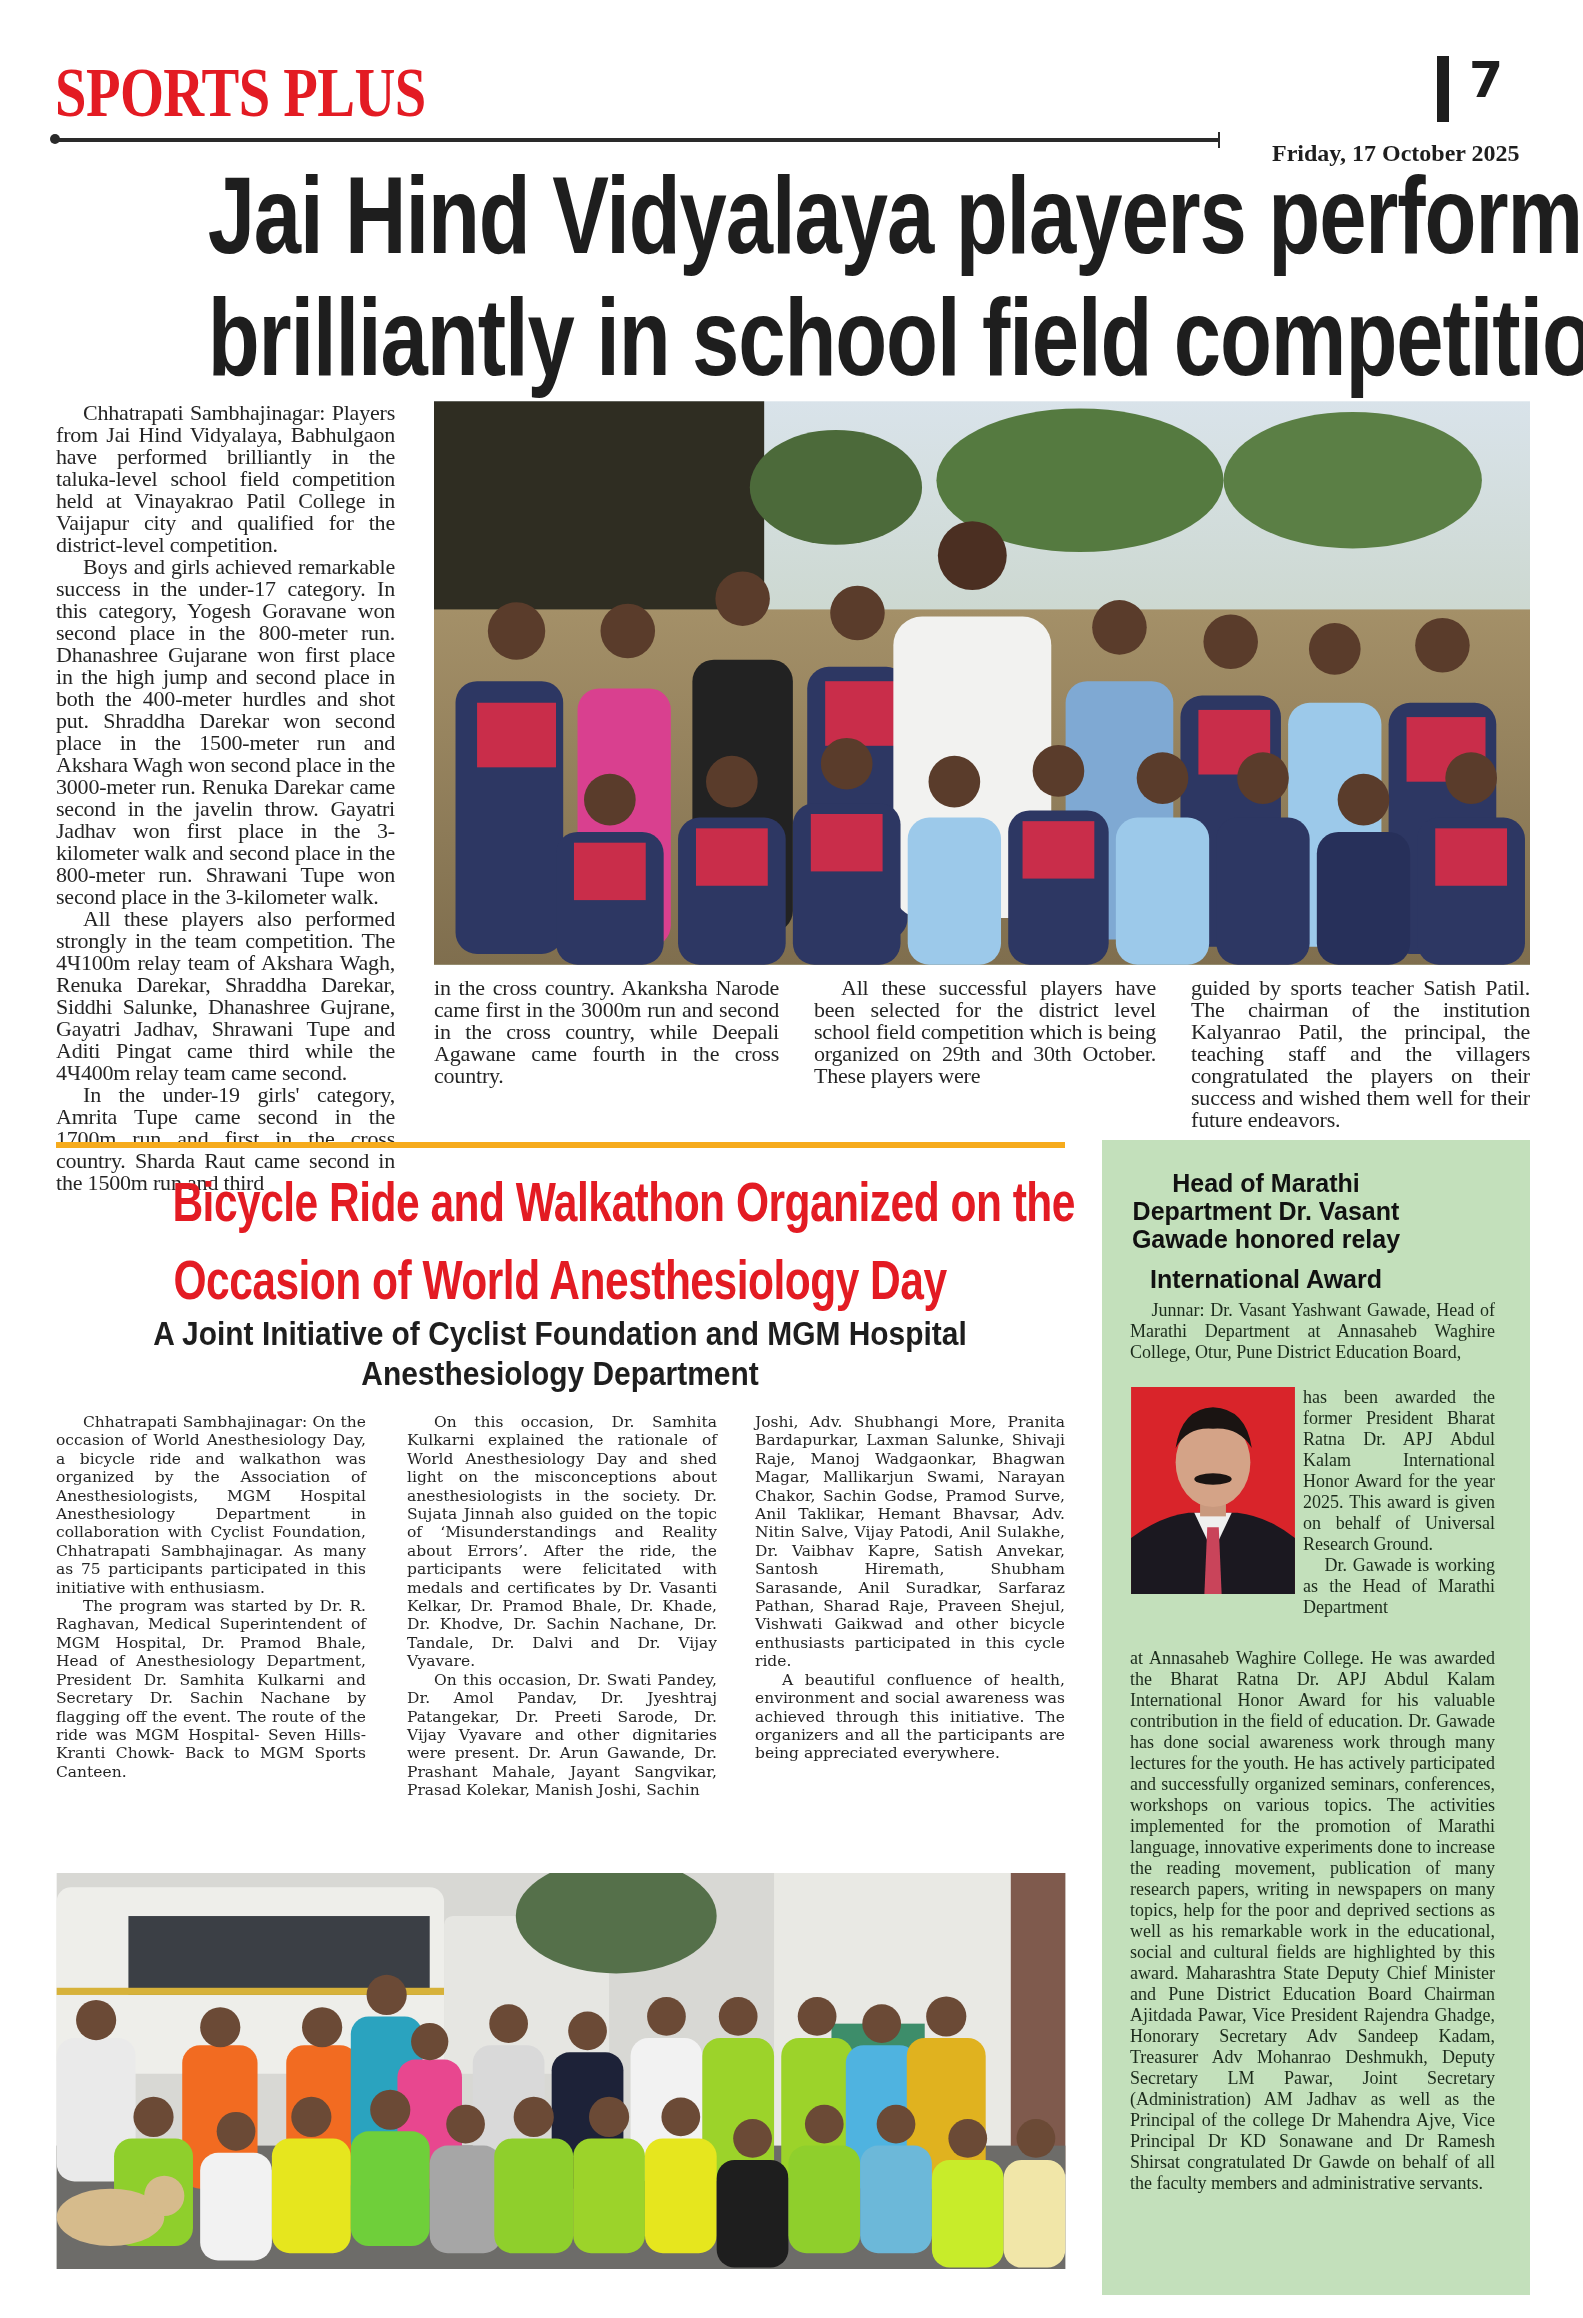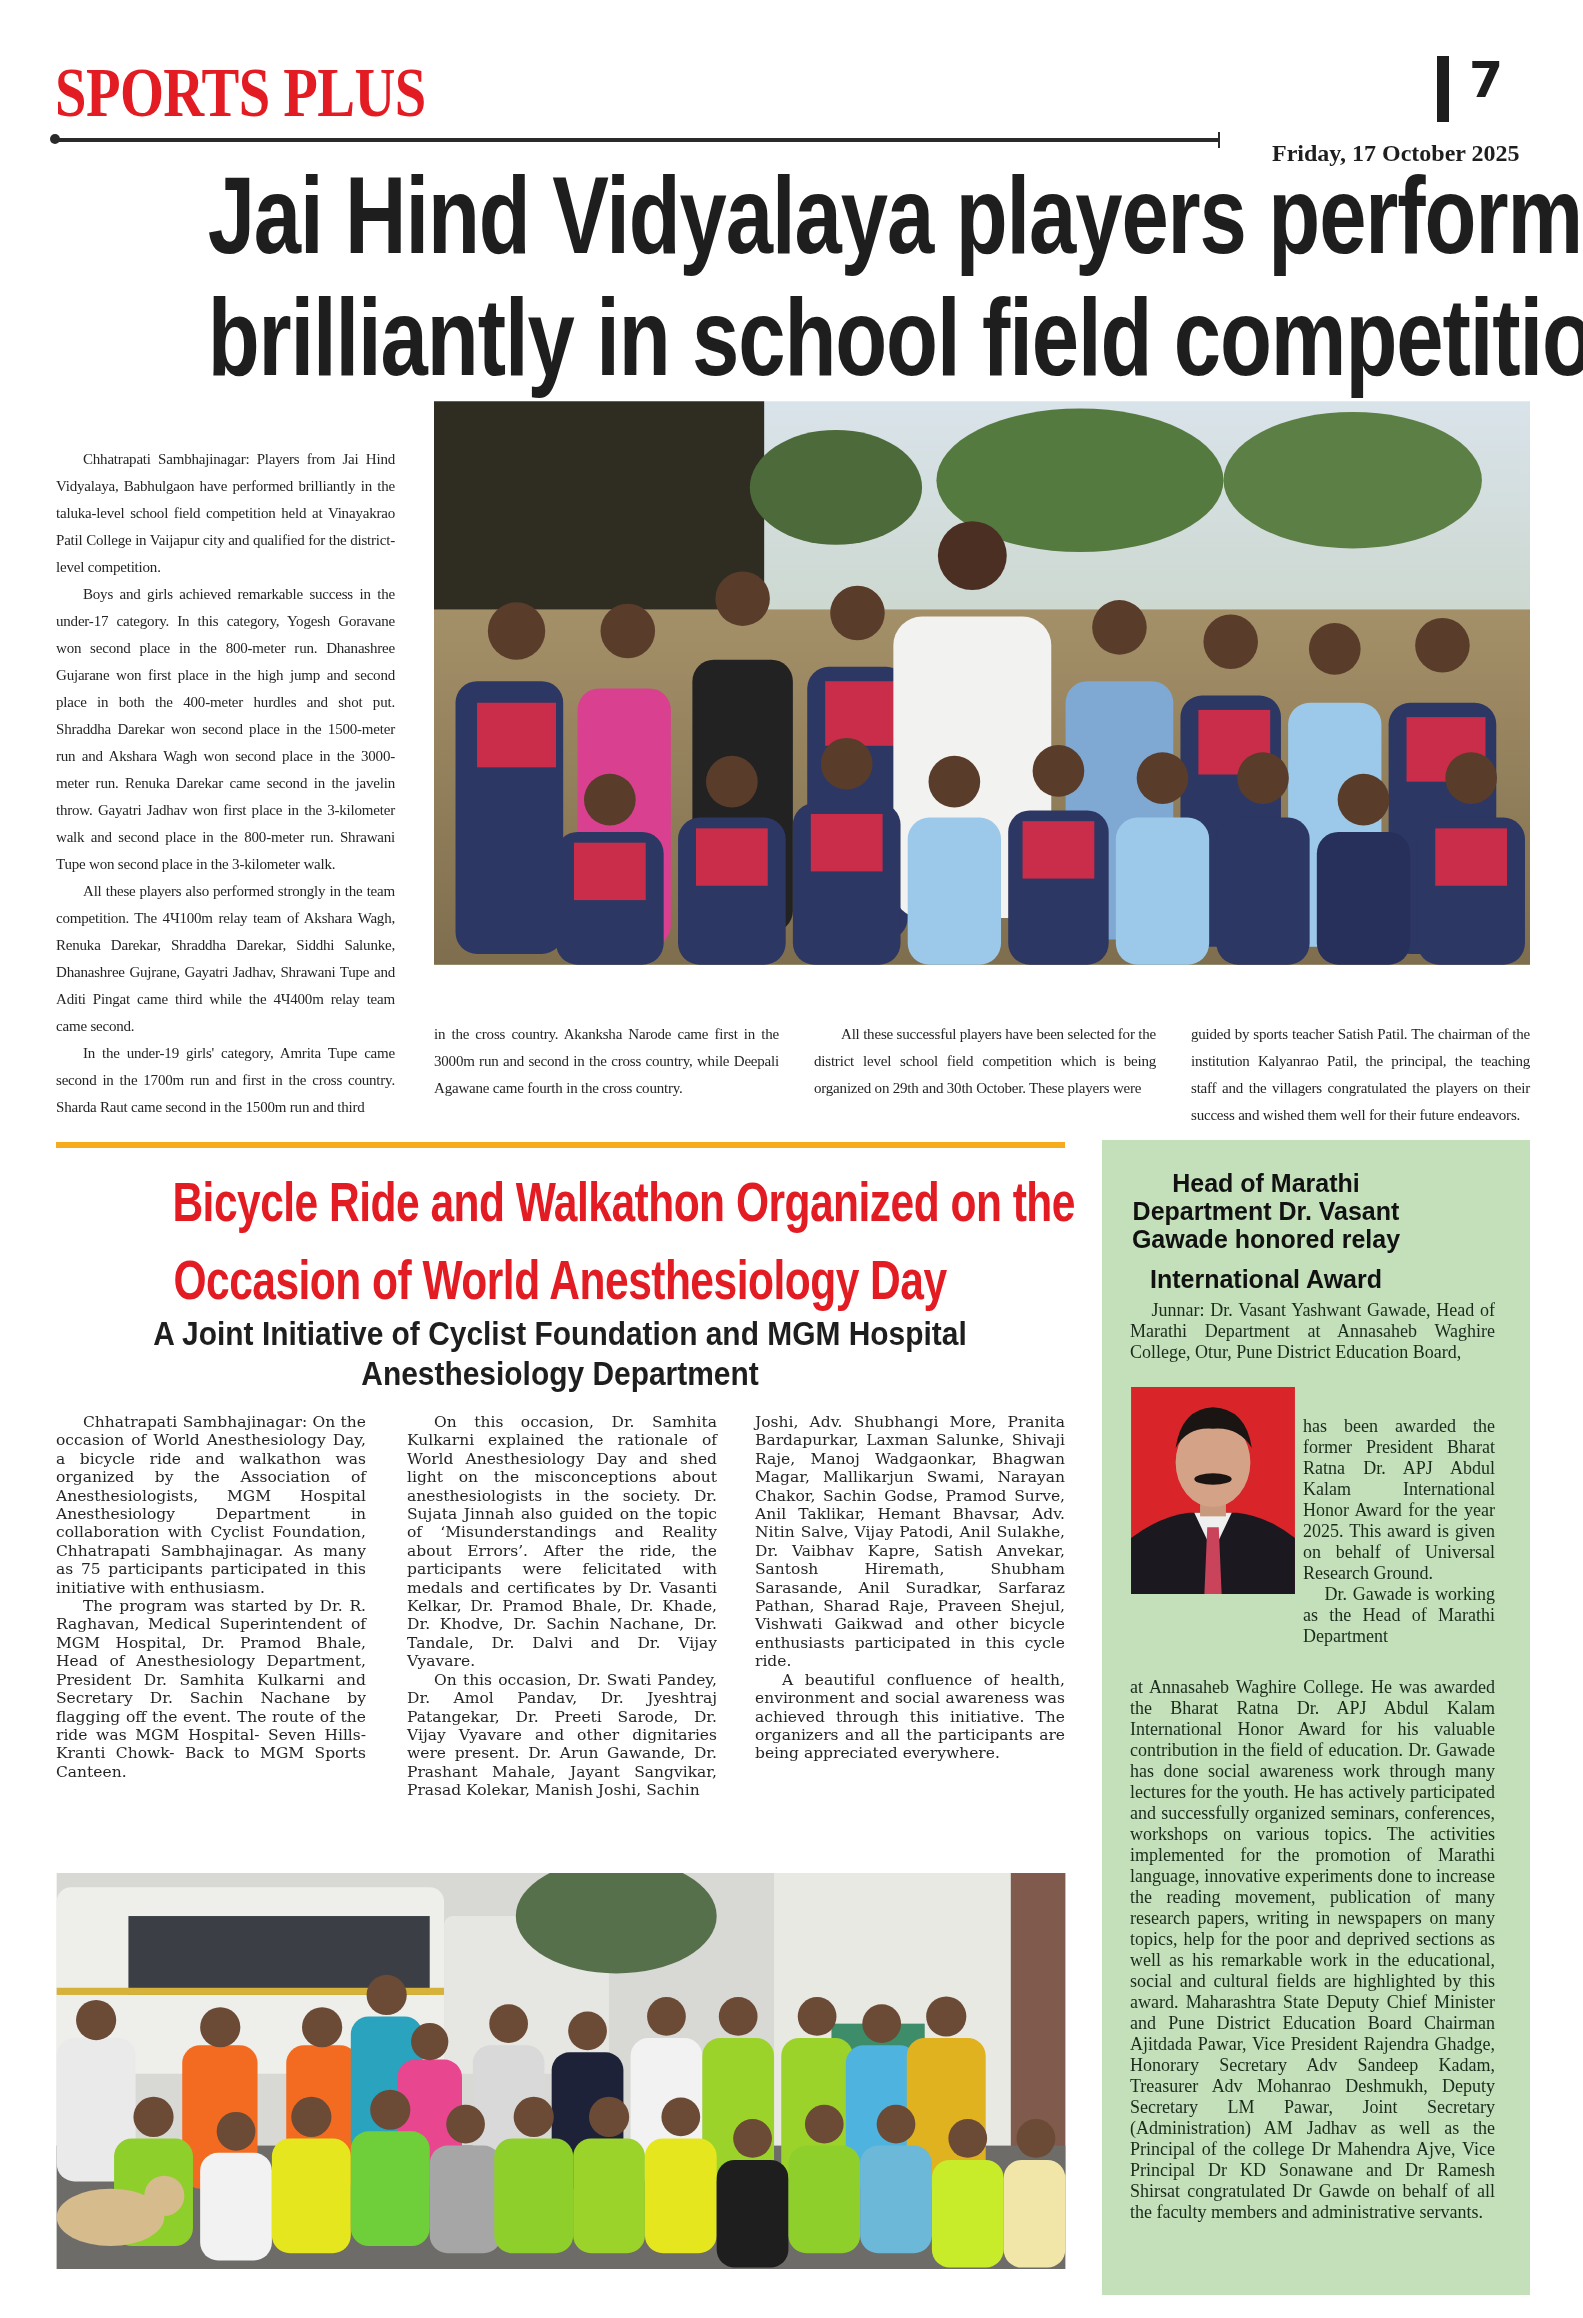--- a/index.html
+++ b/index.html
@@ -16,21 +16,21 @@
   .issue-date { left: 1272px; top: 121px; font-family: "Liberation Serif", serif; font-weight: 700; font-size: 24px; line-height: 1; color: #1e1e1e; white-space: nowrap; margin-top: 20px; }
 
   
   .main-headline { left: 43px; top: 154px; width: 1497px; text-align: center; font-family: "Liberation Sans", sans-serif; font-weight: 700; font-size: 109px; line-height: 122px; color: #1e1e1e; transform: scaleX(0.78); transform-origin: center top; letter-spacing: -1.4px; }
   .main-headline .line { display: block; white-space: nowrap; }
 
   
   .body-col { font-family: "DejaVu Serif", serif; font-size: 15.4px; line-height: 22px; text-align: justify; color: #252525; hyphens: auto; }
   .body-col p { margin: 0; text-indent: 27px; }
   .body-col p.cont { text-indent: 0; }
-  .cond { font-family: "Liberation Serif", serif; font-size: 15px; line-height: 27px; letter-spacing: -0.2px; margin-top: 44px; }
+  .cond { font-family: "Liberation Serif", serif; font-size: 22px; line-height: 22px; letter-spacing: -0.2px; }
 
   
   .s1-col1 { left: 56px; top: 402px; width: 339px; }
   .s1-photo { left: 434px; top: 401px; width: 1096px; height: 564px; overflow: hidden; }
   .s1-col2 { left: 434px; top: 977px; width: 345px; }
   .s1-col3 { left: 814px; top: 977px; width: 342px; }
   .s1-col4 { left: 1191px; top: 977px; width: 339px; }
 
   
   .orange-rule { left: 56px; top: 1142px; width: 1009px; height: 5.7px; background: #f6ab1d; }
@@ -48,21 +48,21 @@
   .side-box { left: 1102px; top: 1140px; width: 428px; height: 1155px; background: #c3e0bb; }
   .side-headline { left: 1052px; top: 1169px; width: 428px; text-align: center; font-family: "Liberation Sans", sans-serif; font-weight: 700; font-size: 25px; line-height: 28px; color: #111; }
   .side-headline .line { display: block; }
   .side-headline .line.gap { margin-top: 11.5px; }
   .side-intro { left: 1130px; top: 1300px; width: 365px; }
   .side-portrait { left: 1131px; top: 1387px; width: 164px; height: 207px; overflow: hidden; }
   .side-wrap { left: 1303px; top: 1387px; width: 192px; }
   .side-rest { left: 1130px; top: 1648px; width: 365px; }
   .side-text { font-size: 18px; line-height: 21px; color: #1b2a1b; font-family: "Liberation Serif", serif; }
   .side-text p { margin: 0; text-indent: 21.5px; text-align: justify; }
-  .side-text p.cont { text-indent: 0; margin-top: 29px; }
+  .side-text p.cont { text-indent: 0; }
 
   svg { display: block; }
 </style>
 </head>
 <body>
 
 <div class="abs section-title">SPORTS PLUS</div>
 <div class="abs head-rule-dot"></div>
 <div class="abs head-rule"></div>
 <div class="abs head-rule-tick"></div>

